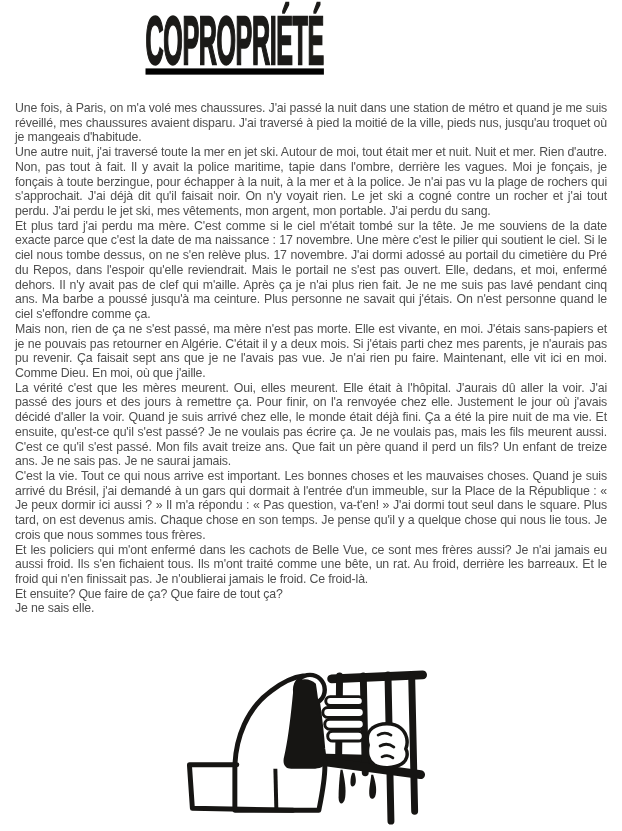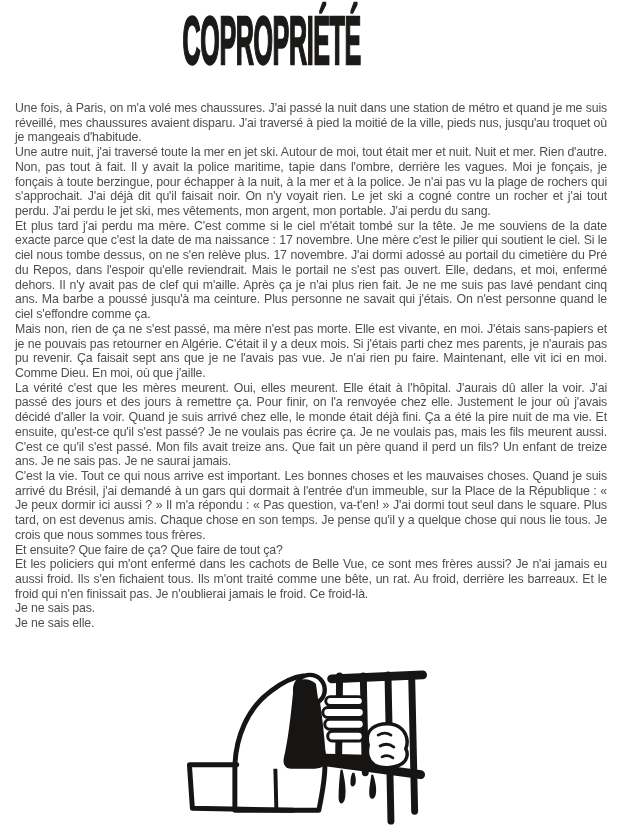--- a/index.html
+++ b/index.html
@@ -11,21 +11,21 @@
   }
   .page{
     position:relative;
     width:622px;height:831px;
     background:var(--background);
     overflow:hidden;
     font-family:"Liberation Sans", sans-serif;
   }
   .title-wrap{
     position:absolute;top:6px;left:0;width:544px;
-    display:flex;justify-content:center;
+    display:flex;justify-content:flex-start;text-decoration:underline;
   }
   .title{
     display:inline-block;
     font-size:66px;line-height:1.0;
     font-weight:900;
     color:var(--title);
     -webkit-text-stroke:2.2px var(--title);
     letter-spacing:-1px;
     transform:scale(0.38,1.04);
     transform-origin:center top;
@@ -63,25 +63,24 @@
       <p>Une autre nuit, j'ai traversé toute la mer en jet ski. Autour de moi, tout était mer et nuit. Nuit et mer. Rien d'autre. Non, pas tout à fait. Il y avait la police maritime, tapie dans l'ombre, derrière les vagues. Moi je fonçais, je fonçais à toute berzingue, pour échapper à la nuit, à la mer et à la police. Je n'ai pas vu la plage de rochers qui s'approchait. J'ai déjà dit qu'il faisait noir. On n'y voyait rien. Le jet ski a cogné contre un rocher et j'ai tout perdu. J'ai perdu le jet ski, mes vêtements, mon argent, mon portable. J'ai perdu du sang.</p>
 
       <p>Et plus tard j'ai perdu ma mère. C'est comme si le ciel m'était tombé sur la tête. Je me souviens de la date exacte parce que c'est la date de ma naissance : 17 novembre. Une mère c'est le pilier qui soutient le ciel. Si le ciel nous tombe dessus, on ne s'en relève plus. 17 novembre. J'ai dormi adossé au portail du cimetière du Pré du Repos, dans l'espoir qu'elle reviendrait. Mais le portail ne s'est pas ouvert. Elle, dedans, et moi, enfermé dehors. Il n'y avait pas de clef qui m'aille. Après ça je n'ai plus rien fait. Je ne me suis pas lavé pendant cinq ans. Ma barbe a poussé jusqu'à ma ceinture. Plus personne ne savait qui j'étais. On n'est personne quand le ciel s'effondre comme ça.</p>
 
       <p>Mais non, rien de ça ne s'est passé, ma mère n'est pas morte. Elle est vivante, en moi. J'étais sans-papiers et je ne pouvais pas retourner en Algérie. C'était il y a deux mois. Si j'étais parti chez mes parents, je n'aurais pas pu revenir. Ça faisait sept ans que je ne l'avais pas vue. Je n'ai rien pu faire. Maintenant, elle vit ici en moi. Comme Dieu. En moi, où que j'aille.</p>
 
       <p>La vérité c'est que les mères meurent. Oui, elles meurent. Elle était à l'hôpital. J'aurais dû aller la voir. J'ai passé des jours et des jours à remettre ça. Pour finir, on l'a renvoyée chez elle. Justement le jour où j'avais décidé d'aller la voir. Quand je suis arrivé chez elle, le monde était déjà fini. Ça a été la pire nuit de ma vie. Et ensuite, qu'est-ce qu'il s'est passé? Je ne voulais pas écrire ça. Je ne voulais pas, mais les fils meurent aussi. C'est ce qu'il s'est passé. Mon fils avait treize ans. Que fait un père quand il perd un fils? Un enfant de treize ans. Je ne sais pas. Je ne saurai jamais.</p>
 
       <p>C'est la vie. Tout ce qui nous arrive est important. Les bonnes choses et les mauvaises choses. Quand je suis arrivé du Brésil, j'ai demandé à un gars qui dormait à l'entrée d'un immeuble, sur la Place de la République : « Je peux dormir ici aussi ? » Il m'a répondu : « Pas question, va-t'en! » J'ai dormi tout seul dans le square. Plus tard, on est devenus amis. Chaque chose en son temps. Je pense qu'il y a quelque chose qui nous lie tous. Je crois que nous sommes tous frères.</p>
 
+      <p>Et les policiers qui m'ont enfermé dans les cachots de Belle Vue, ce sont mes frères aussi? Je n'ai jamais eu aussi froid. Ils s'en fichaient tous. Ils m'ont traité comme une bête, un rat. Au froid, derrière les barreaux. Et le froid qui n'en finissait pas. Je n'oublierai jamais le froid. Ce froid-là.</p>
+
       <p>Et ensuite? Que faire de ça? Que faire de tout ça?</p>
 
-      <p>Et les policiers qui m'ont enfermé dans les cachots de Belle Vue, ce sont mes frères aussi? Je n'ai jamais eu aussi froid. Ils s'en fichaient tous. Ils m'ont traité comme une bête, un rat. Au froid, derrière les barreaux. Et le froid qui n'en finissait pas. Je n'oublierai jamais le froid. Ce froid-là.</p>
-
-      <p>Je ne sais pas.</p>
 
       <p>Je ne sais elle.</p>
     </div>
 
   <svg class="illustration" viewBox="0 0 250 165" xmlns="http://www.w3.org/2000/svg">
 
     <path d="M118,88 L196,90 L197,101 L118,99 Z" fill="var(--ink)"></path>
 
     <g stroke="var(--ink)" stroke-linecap="round" fill="none">
       <path d="M152,13 L244,9" stroke-width="9"></path>

